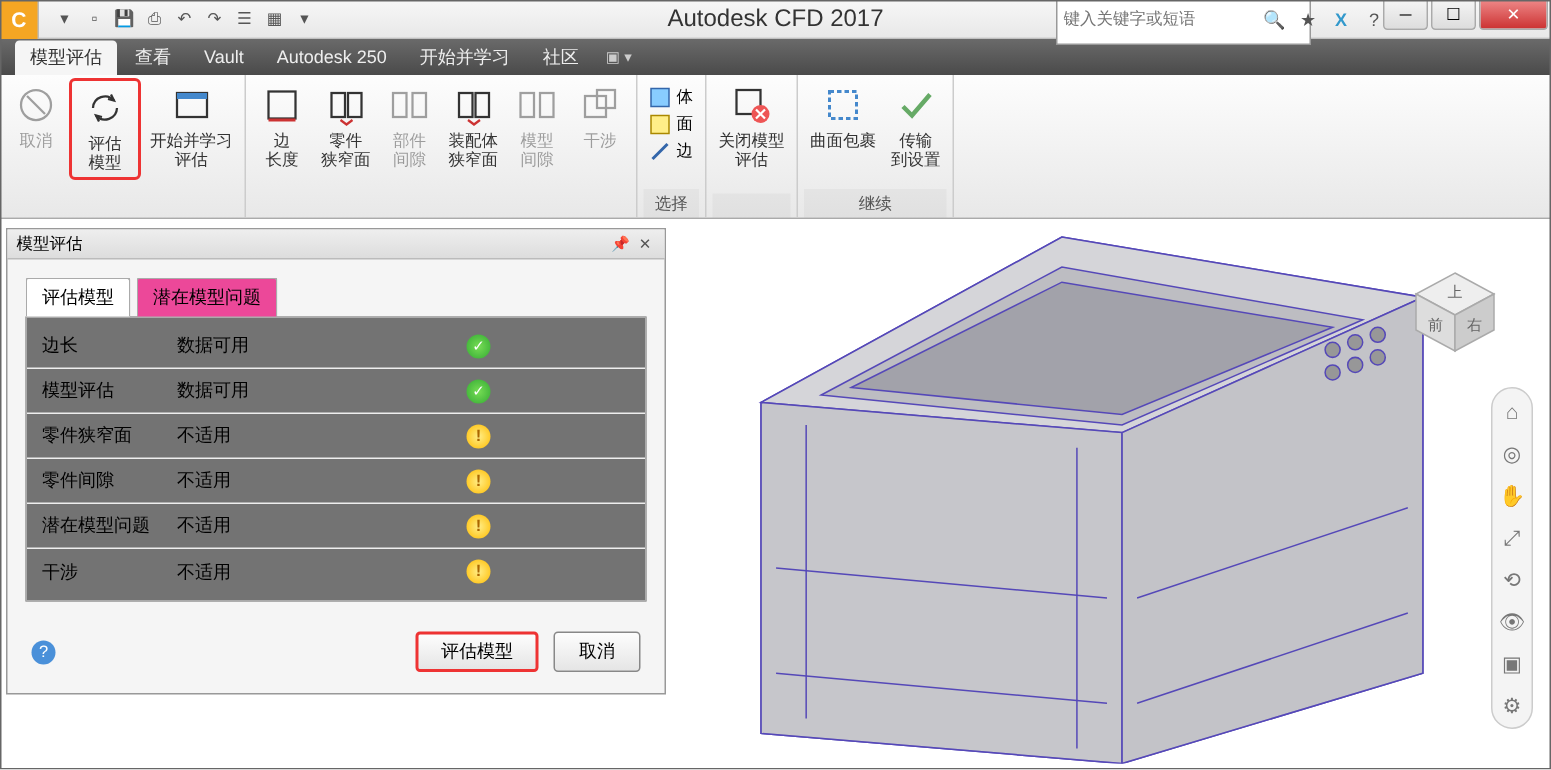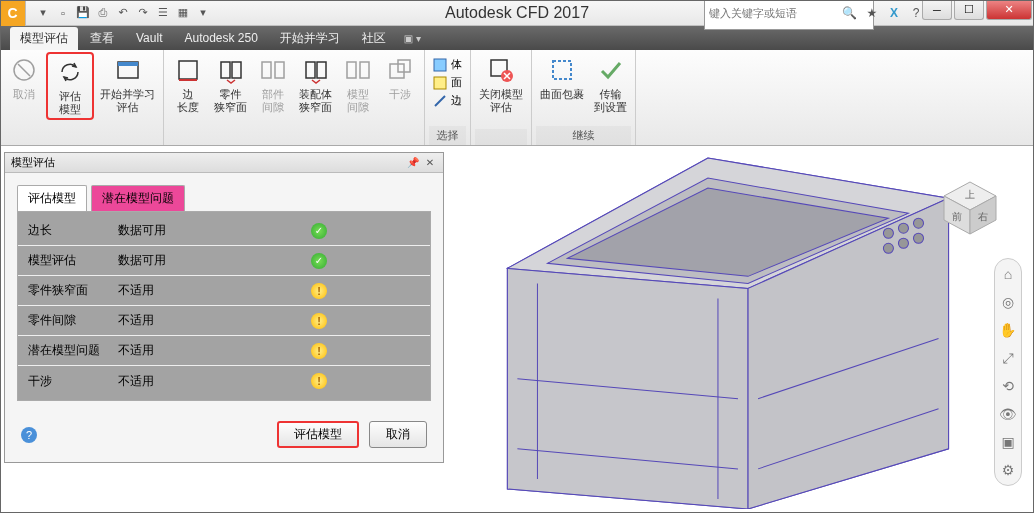--- a/index.html
+++ b/index.html
@@ -40,21 +40,21 @@
 .ico-box { stroke:#333; stroke-width:1.5; fill:none; }
 
 
 .panel { position: absolute; top: 152px; left: 4px; width: 440px; border: 1px solid #999; background: #f5f5f5; }
 .panel-title { background: linear-gradient(#eee,#ddd); height: 20px; display: flex; align-items: center; padding: 0 6px; font-size: 11px; border-bottom: 1px solid #bbb; }
 .panel-title .spacer { flex: 1; }
 .panel-title .pbtn { width: 14px; height: 14px; font-size: 10px; display: flex; align-items: center; justify-content: center; cursor: pointer; color: #555; margin-left: 2px; }
 .tabs { display: flex; padding: 12px 12px 0 12px; gap: 4px; }
 .tab { padding: 4px 10px; font-size: 12px; background: #ec4899; border: 1px solid #aaa; border-bottom: none; cursor: pointer; border-radius: 2px 2px 0 0; }
 .tab.active { background: #fff; }
-.panel-body { margin: 0 12px 12px 12px; background: #a3a3a3; border: 1px solid #aaa; padding: 4px 0; }
+.panel-body { margin: 0 12px 12px 12px; background: #737373; border: 1px solid #aaa; padding: 4px 0; }
 .prow { display: flex; align-items: center; height: 30px; font-size: 12px; border-bottom: 1px solid #eee; }
 .prow:last-child { border-bottom: none; }
 .pcell1 { width: 100px; padding-left: 10px; }
 .pcell2 { width: 90px; }
 .pcell3 { flex: 1; display: flex; justify-content: center; }
 .status-ok { width: 16px; height: 16px; border-radius: 50%; background: radial-gradient(#7d5,#3a3); display:flex; align-items:center; justify-content:center; color:#fff; font-size:10px; }
 .status-warn { width: 16px; height: 16px; border-radius: 50%; background: radial-gradient(#fe8,#fb0); display:flex; align-items:center; justify-content:center; color:#a60; font-size:11px; font-weight:bold; }
 .panel-footer { display: flex; align-items: center; padding: 8px 16px 14px 16px; gap: 10px; }
 .panel-footer .spacer { flex: 1; }
 .help-icon { width: 16px; height: 16px; border-radius: 50%; background: #4a90d9; color: #fff; font-size: 11px; display:flex;align-items:center;justify-content:center; cursor:pointer; }

